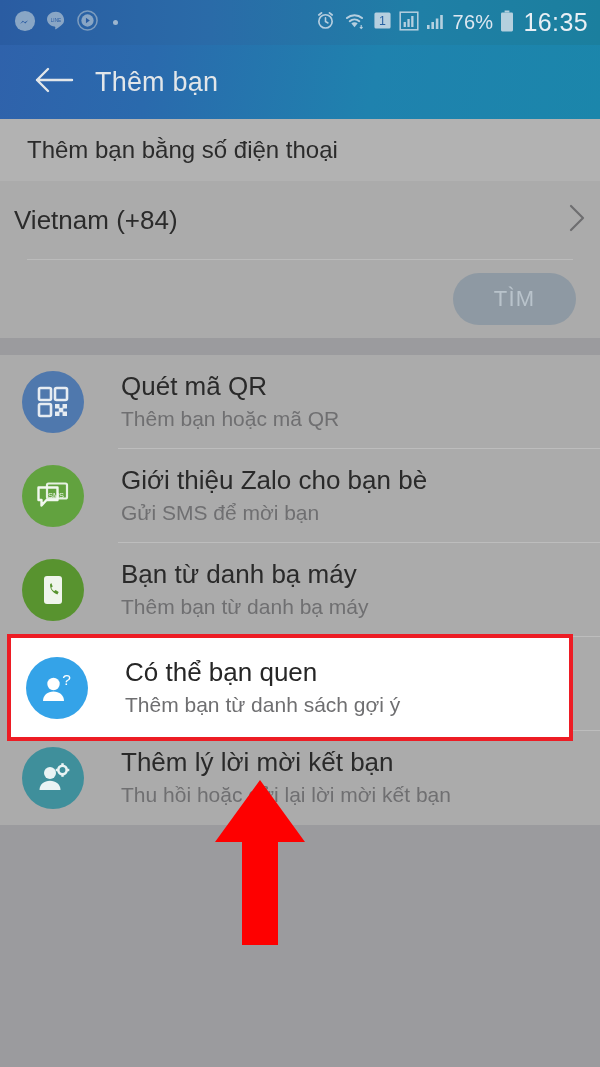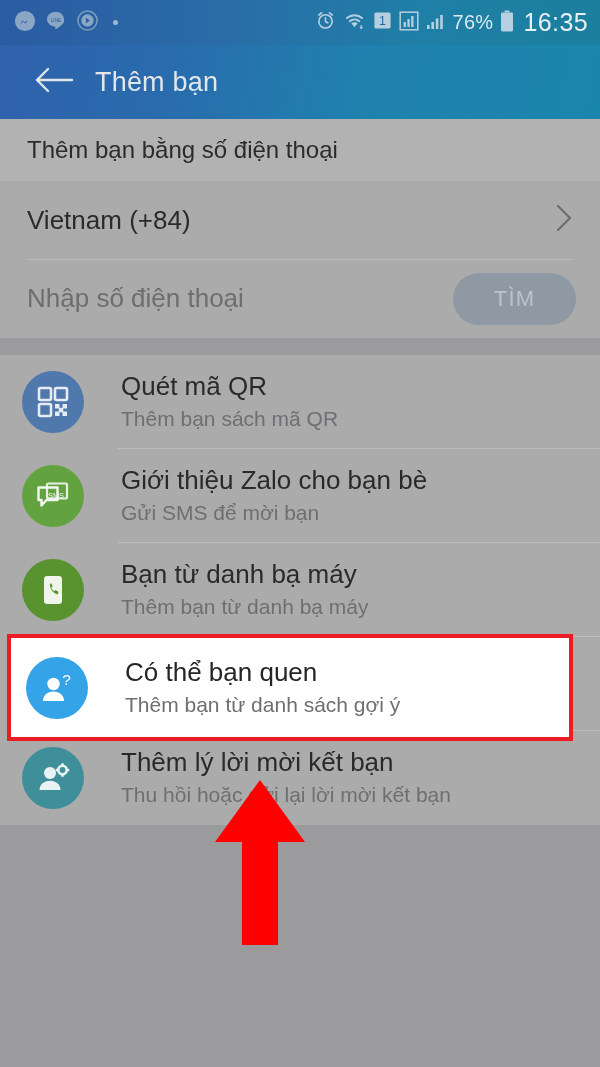--- a/index.html
+++ b/index.html
@@ -39,21 +39,21 @@
     background:#b2b2b2; display:flex; align-items:center; padding-left:27px;
   }
   .sec-head-txt{ font-size:24px; color:#2b2b2b; }
 
   .phone-sec{
     position:absolute; top:181px; left:0; width:600px; height:157px;
     background:#ababab;
   }
   .country-row{
     position:relative; height:78px; display:flex; align-items:center;
-    padding:0 27px;
+    padding:0 14px;
   }
   .country-name{ font-size:26px; color:#2b2b2b; }
   .chev{ margin-left:auto; }
   .inner-div{
     position:absolute; left:27px; right:27px; top:78px; height:1px;
     background:#bbb;
   }
   .input-row{
     position:relative; height:79px; display:flex; align-items:center;
     padding:0 24px 0 27px;
@@ -201,21 +201,20 @@
     <div class="country-row">
       <span class="country-name">Vietnam (+84)</span>
       <span class="chev">
         <svg width="18" height="30" viewBox="0 0 18 30">
             <path d="M3 3l12 12L3 27" stroke="#6e6e70" stroke-width="2.2" fill="none" stroke-linecap="round" stroke-linejoin="round"></path>
           </svg>
       </span>
     </div>
     <div class="inner-div"></div>
     <div class="input-row">
-      <span class="ph-placeholder">Nhập số điện thoại</span>
       <button class="find-btn">
         <span class="find-btn-txt">TÌM</span>
       </button>
     </div>
   </div>
 
   <div class="gap"></div>
 
   <div class="list">
 
@@ -227,21 +226,21 @@
           <rect x="3" y="19" width="12" height="12" rx="1.5" fill="none" stroke="#e6ecf2" stroke-width="2.6"></rect>
           <rect x="19" y="19" width="4.5" height="4.5" fill="#e6ecf2"></rect>
           <rect x="26.5" y="19" width="4.5" height="4.5" fill="#e6ecf2"></rect>
           <rect x="22.8" y="22.8" width="4.5" height="4.5" fill="#e6ecf2"></rect>
           <rect x="19" y="26.5" width="4.5" height="4.5" fill="#e6ecf2"></rect>
           <rect x="26.5" y="26.5" width="4.5" height="4.5" fill="#e6ecf2"></rect>
         </svg>
       </div>
       <div class="row-txt">
         <div class="row-title">Quét mã QR</div>
-        <div class="row-sub">Thêm bạn sách mã QR</div>
+        <div class="row-sub">Thêm bạn hoặc mã QR</div>
       </div>
       <div class="row-div"></div>
     </div>
 
     <div class="row dim">
       <div class="avatar" style="background:#62a23f">
         <svg width="36" height="34" viewBox="0 0 36 34">
           <rect x="12" y="4.5" width="20" height="15" rx="1.5" fill="none" stroke="#e6f0e2" stroke-width="2.2"></rect>
           <path d="M3.5 8.5h19v12.5h-11l-5 5.5v-5.5h-3z" fill="none" stroke="#f2f8ef" stroke-width="2.4" stroke-linejoin="round"></path>
           <text x="13" y="18.5" font-size="7.4" fill="#f2f8ef" font-family="Liberation Sans">SMS</text>

